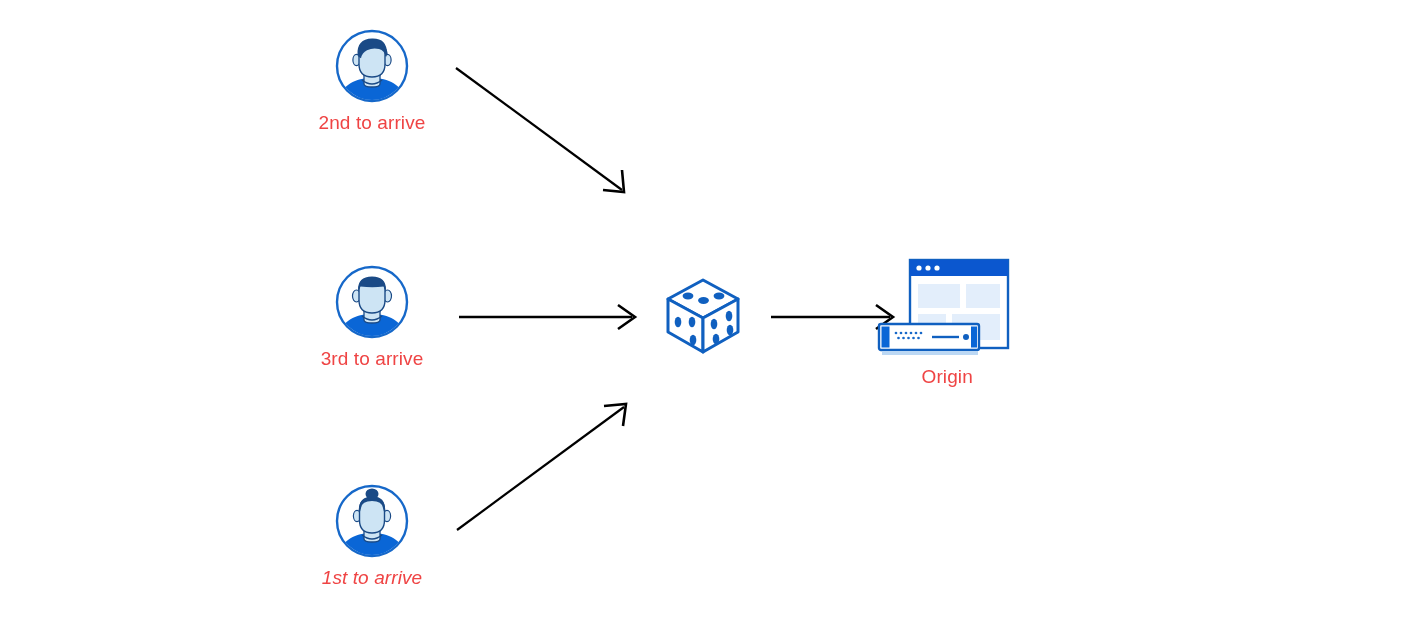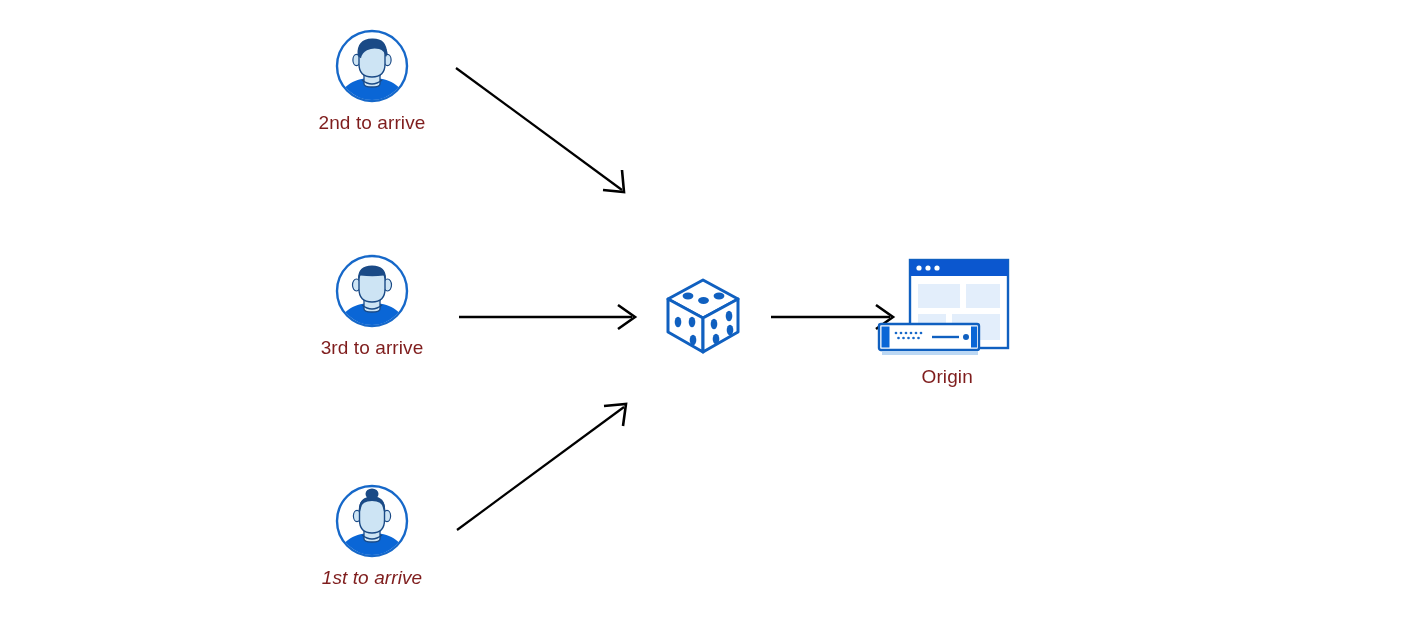--- a/index.html
+++ b/index.html
@@ -21,21 +21,21 @@
   }
   .node {
     position: absolute;
   }
   .node-label {
     position: absolute;
     left: 50%;
     transform: translateX(-50%);
     white-space: nowrap;
     font-size: 19px;
-    color: #7f1d1d;
+    color: #ef4444;
     font-family: "Liberation Sans", sans-serif;
     letter-spacing: 0.1px;
   }
   .avatar-node { width: 76px; height: 76px; }
   .avatar-node .node-label { top: 84px; }
   .dice-node { width: 86px; height: 86px; }
   .origin-node { width: 130px; height: 104px; }
   .origin-node .node-label { top: 108px; left: 54%; }
   .arrow-layer {
     position: absolute;
@@ -94,21 +94,21 @@
 
         <path d="M25 26 q0 -12 13 -12 q13 0 13 12 l0 10 q0 13 -13 13 q-13 0 -13 -13 z" fill="#cde4f4" stroke="#1a4a86" stroke-width="1.4"></path>
 
         <path d="M23.5 27 q-1 -16 14.5 -16.5 q15 -0.5 15 15 q0 2 -1 3.5 q-1.5 -6.5 -7 -8 q-6 -1.6 -12 1.2 q-5 2.4 -6 8 q-2.5 -0.8 -3.5 -3.2 z" fill="#1a4a86"></path>
         <path d="M47 16.5 q6.5 2.5 6.8 11 q-2.4 -7 -9 -8.6 z" fill="#1a4a86"></path>
       </g>
     </svg>
     <div class="node-label">2nd to arrive</div>
   </div>
 
-  <div class="node avatar-node" style="left:334px; top:253px;text-decoration:underline;">
+  <div class="node avatar-node" style="left:334px; top:264px;text-decoration:underline;">
     <svg width="76" height="76" viewBox="0 0 76 76">
       <defs>
         <clipPath id="clipB">
             <circle cx="38" cy="38" r="34"></circle>
           </clipPath>
       </defs>
       <circle cx="38" cy="38" r="35" fill="#ffffff" stroke="#1668c9" stroke-width="2.4"></circle>
       <g clip-path="url(#clipB)">
         <path d="M4 76 C6 58 20 50 38 50 C56 50 70 58 72 76 Z" fill="#0a66d6"></path>
         <path d="M30 42 h16 v14 c0 4 -16 4 -16 0 z" fill="#cde4f4" stroke="#1a4a86" stroke-width="1.3"></path>

